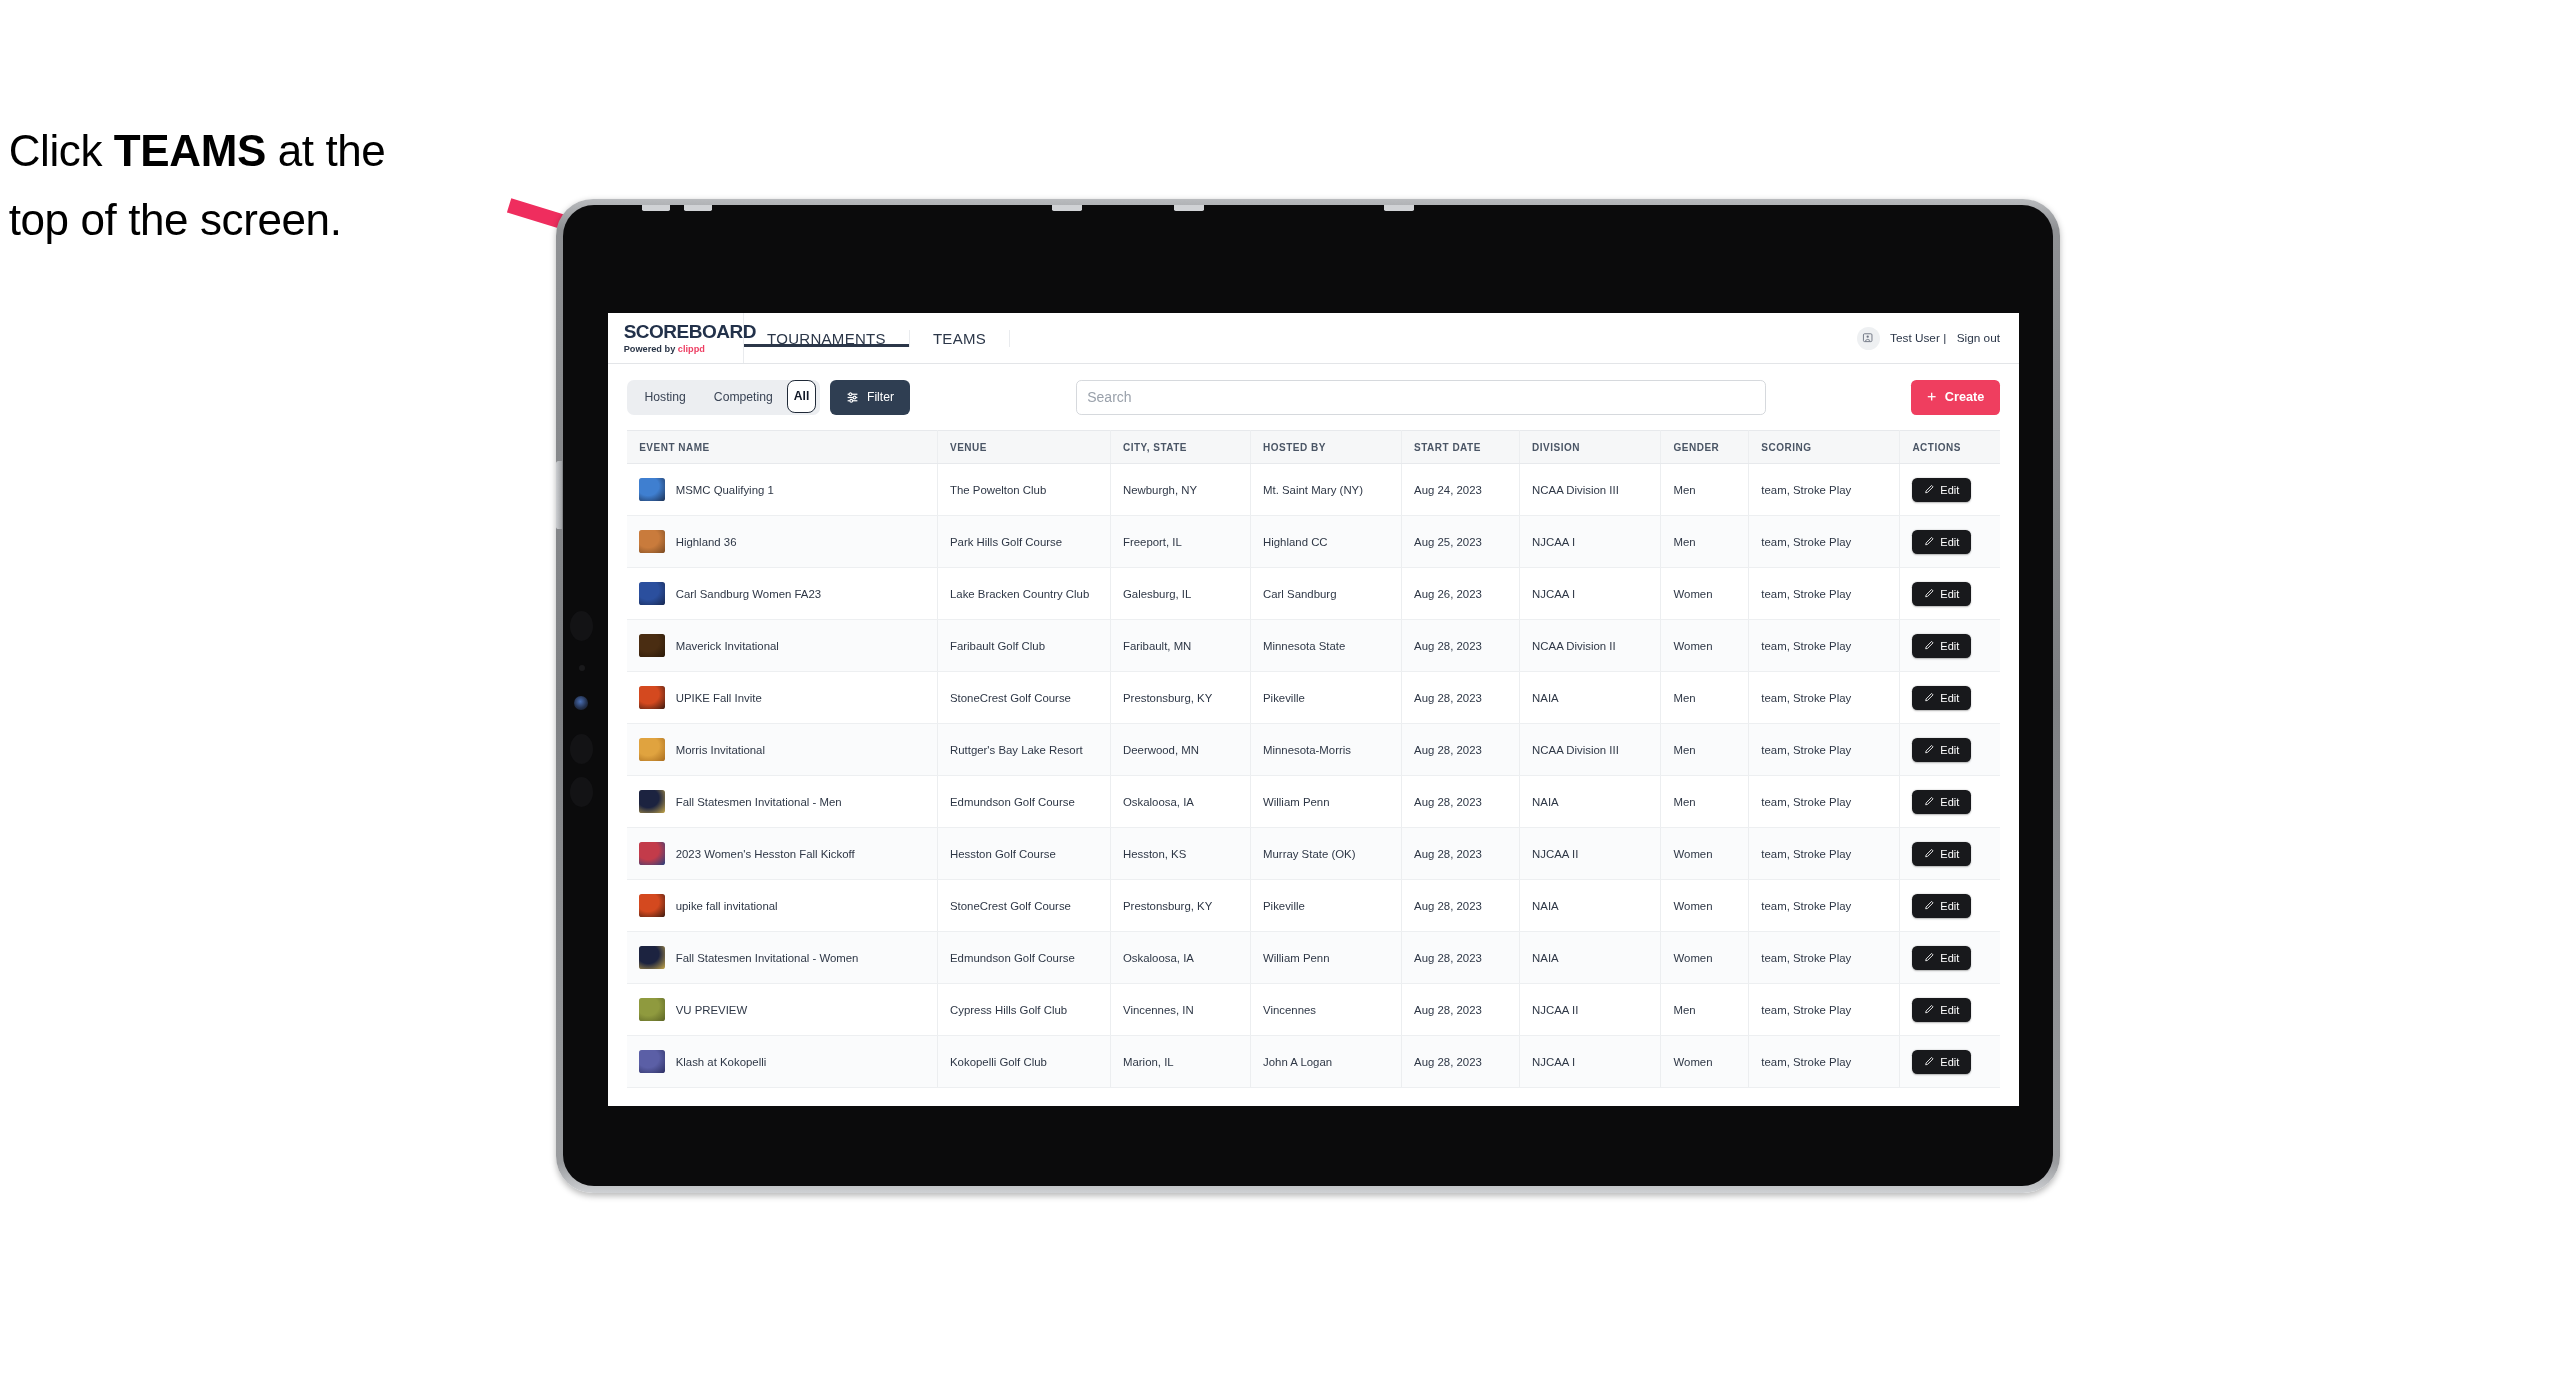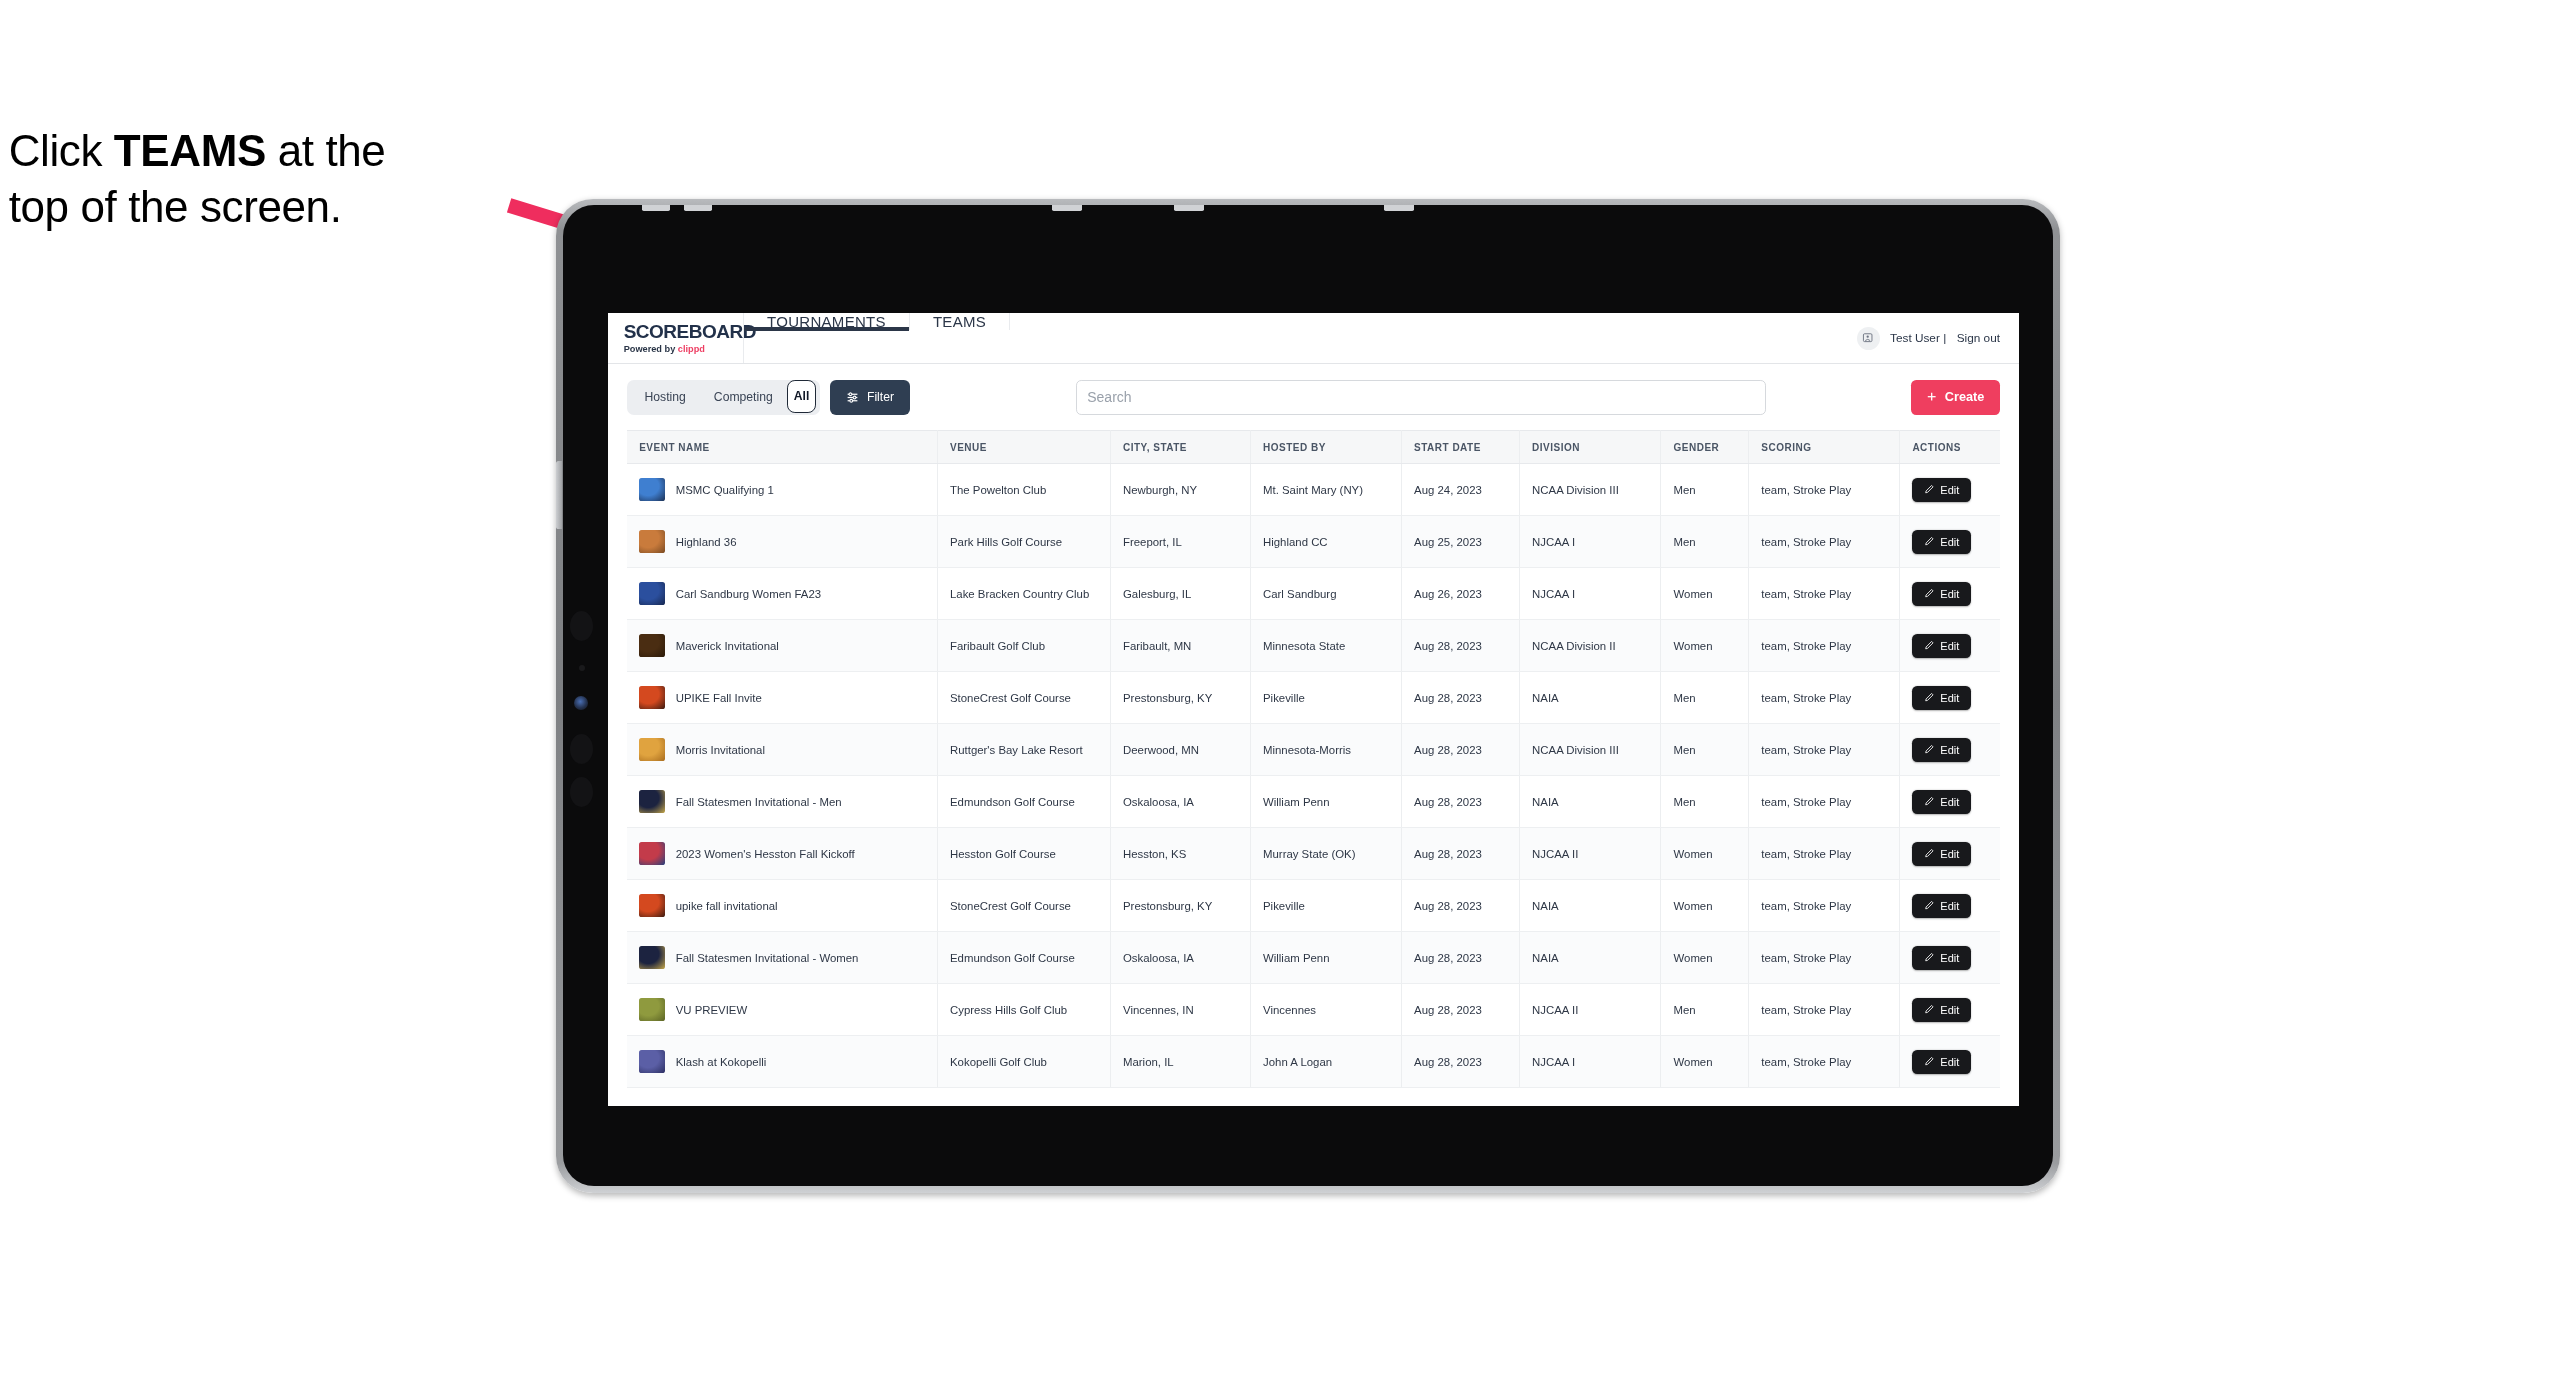--- a/index.html
+++ b/index.html
@@ -15,21 +15,21 @@
   .caption {
     position: absolute;
     left: 8.7px; top: 129px;
     width: 559px;
     font-size: 44px;
     line-height: 1.0;
     color: #000;
     letter-spacing: -0.4px;
   }
   .caption .ln { display:block; white-space: nowrap; }
-  .caption .ln + .ln { margin-top: 12px; }
+  .caption .ln + .ln { margin-top: 25px; }
   .caption b { font-weight: 700; }
 
   
   .arrow-svg { position:absolute; left:0; top:0; width:2576px; height:1386px; pointer-events:none; }
 
   
   .tablet {
     position: absolute;
     left: 556px; top: 199px;
     width: 1504px; height: 994px;
@@ -73,21 +73,21 @@
   }
 
   
   .navbar { position:relative; height: 51px; background:#fff; border-bottom:0.9px solid #e3e5e8; display:flex; align-items:stretch; }
   .brand { width: 136px; display:flex; flex-direction:column; justify-content:center; padding-left: 15.7px;
            border-right:0.9px solid #e9ebee; }
   .brand-name { font-size: 19px; font-weight: 800; letter-spacing: -0.5px; color:#22314a; line-height:1; font-stretch:condensed; }
   .brand-sub { font-size: 9.2px; color:#2a3547; margin-top: 3.5px; line-height:1; font-weight:600;}
   .brand-sub .pink { color:#ee3e63; font-weight:800; }
 
-  .navtabs { display:flex; align-items:flex-start; }
+  .navtabs { display:flex; align-items:center; }
   .navtab { display:flex; align-items:center; padding: 0 23px; font-size: 15px; color:#2b3648;
             letter-spacing:0.3px; position:relative; border-right:0.9px solid #e9ebee; }
   .navtab.active::after { content:""; position:absolute; left:0; right:0; bottom:-0.9px; height:3.5px; background:#2b3648; }
 
   .navright { margin-left:auto; display:flex; align-items:center; padding-right: 19px; gap: 10.5px; }
   .avatar { width: 23px; height:23px; border-radius:50%; background:#eef0f2; display:flex; align-items:center; justify-content:center; }
   .navuser { font-size: 11.8px; color:#2b3648; }
   .navsign { font-size: 11.8px; color:#2b3648; }
 
   

